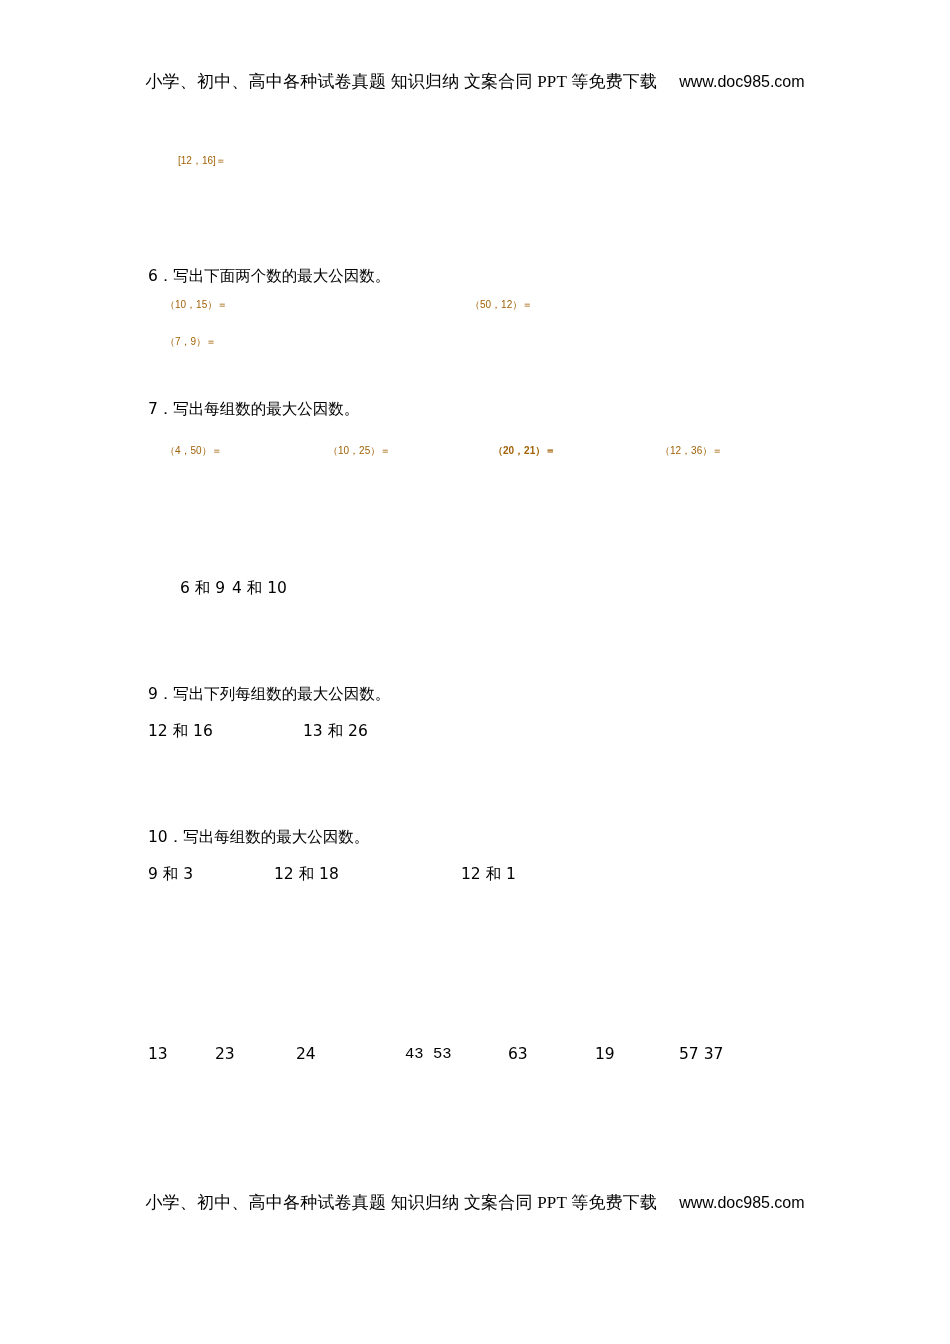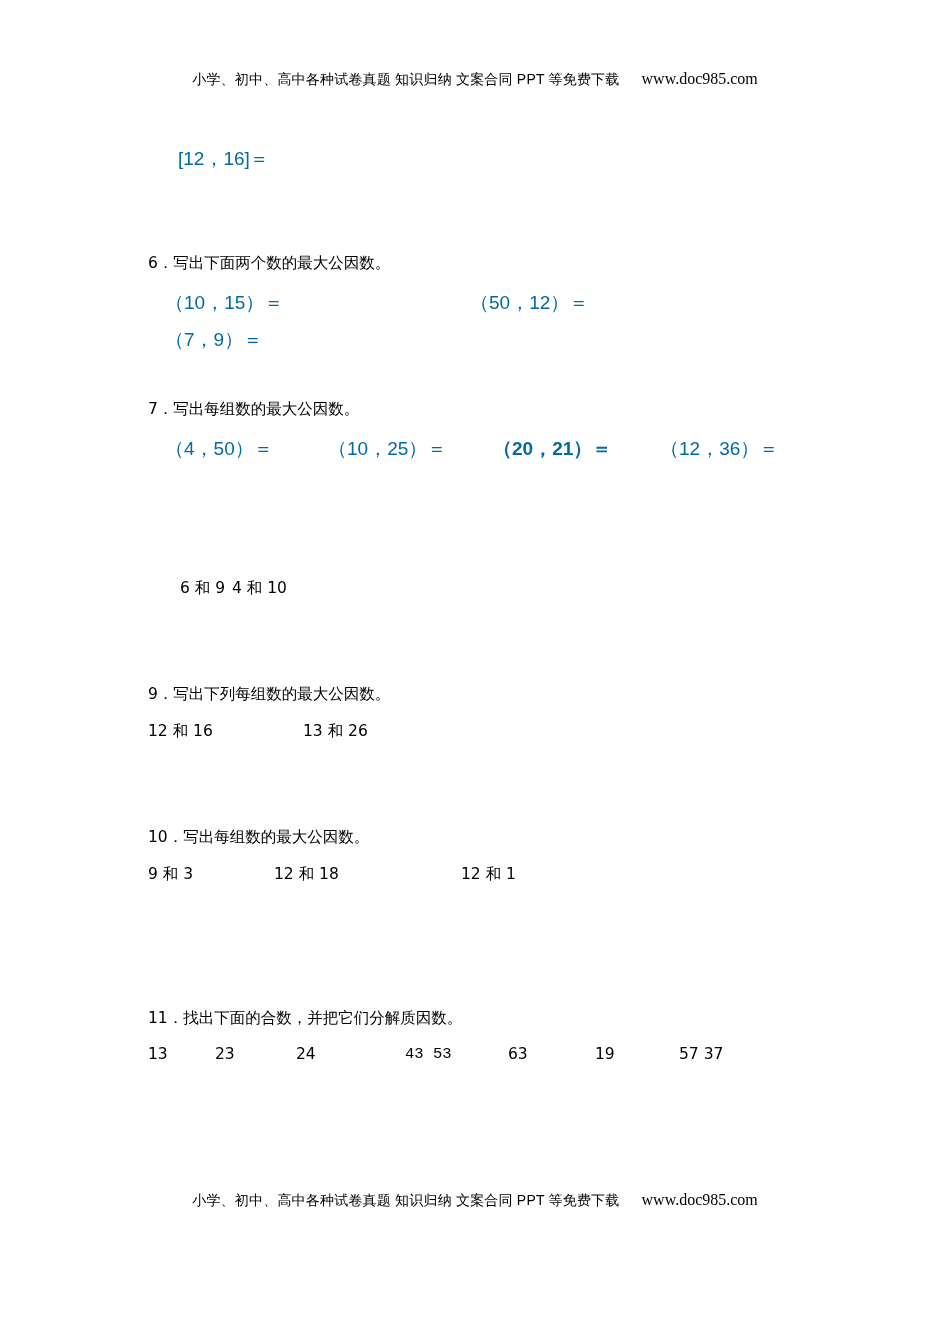--- a/index.html
+++ b/index.html
@@ -29,60 +29,61 @@
     width: 950px;
     text-align: center;
     font-size: 14.5px;
     color: #000;
     letter-spacing: 0.2px;
     white-space: nowrap;
   }
   .promo-top { top: 70px; }
   .promo-bottom { top: 1191px; }
   .promo .cn {
-    font-family: Liberation Sans, sans-serif;
-    font-size: 14px;
+    font-family: Liberation Serif, serif;
+    font-size: 17px;
   }
   .promo .site {
-    font-family: Liberation Serif, serif;
+    font-family: Liberation Sans, sans-serif;
     font-size: 16px;
     margin-left: 22px;
     letter-spacing: 0px;
   }
 
   .q-title {
     font-family: "DejaVu Sans", sans-serif;
     font-size: 15.5px;
     color: #000;
     line-height: 1.4;
     white-space: nowrap;
   }
 
   .expr-line {
     font-family: "Liberation Sans", sans-serif;
-    font-size: 19px;
-    color: #0369a1;
+    font-size: 10px;
+    color: #a16207;
     line-height: 1.5;
     white-space: pre;
+    margin-top: 8px;
   }
 
   .abs { position: absolute; }
 </style>
 </head>
 <body>
 
 <div class="page">
 
   <div class="promo promo-top">
     <span class="cn">小学、初中、高中各种试卷真题  知识归纳  文案合同  PPT 等免费下载</span><span class="site">www.doc985.com</span>
   </div>
 
   <div class="expr-line abs" style="left:178px; top:145px;">[12，16]＝</div>
 
-  <div class="q-title abs" style="left:148px; top:253px;">6．写出下面两个数的最大公因数。</div>
+  <div class="q-title abs" style="left:148px; top:266px;">6．写出下面两个数的最大公因数。</div>
   <div class="expr-line abs" style="left:165px; top:289px;">（10，15）＝</div>
   <div class="expr-line abs" style="left:470px; top:289px;">（50，12）＝</div>
   <div class="expr-line abs" style="left:165px; top:326px;">（7，9）＝</div>
 
   <div class="q-title abs" style="left:148px; top:399px;">7．写出每组数的最大公因数。</div>
   <div class="expr-line abs" style="left:165px; top:435px;">（4，50）＝</div>
   <div class="expr-line abs" style="left:328px; top:435px;">（10，25）＝</div>
   <div class="expr-line abs" style="left:493px; top:435px;font-weight:bold;">（20，21）＝</div>
   <div class="expr-line abs" style="left:660px; top:435px;">（12，36）＝</div>
 
@@ -91,21 +92,20 @@
 
   <div class="q-title abs" style="left:148px; top:684px;">9．写出下列每组数的最大公因数。</div>
   <div class="q-title abs" style="left:148px; top:721px;">12 和 16</div>
   <div class="q-title abs" style="left:303px; top:721px;">13 和 26</div>
 
   <div class="q-title abs" style="left:148px; top:827px;">10．写出每组数的最大公因数。</div>
   <div class="q-title abs" style="left:148px; top:864px;">9 和 3</div>
   <div class="q-title abs" style="left:274px; top:864px;">12 和 18</div>
   <div class="q-title abs" style="left:461px; top:864px;">12 和 1</div>
 
-  <div class="q-title abs" style="left:148px; top:1008px;">11．找出下面的合数，并把它们分解质因数。</div>
   <div class="q-title abs" style="left:148px; top:1044px;">13</div>
   <div class="q-title abs" style="left:215px; top:1044px;">23</div>
   <div class="q-title abs" style="left:296px; top:1044px;">24</div>
   <div class="q-title abs" style="left:405px; top:1044px;font-family:Liberation Mono, monospace;">43 53</div>
   <div class="q-title abs" style="left:508px; top:1044px;">63</div>
   <div class="q-title abs" style="left:595px; top:1044px;">19</div>
   <div class="q-title abs" style="left:667px; top:1044px;margin-left:12px;">57 37</div>
 
   <div class="promo promo-bottom">
     <span class="cn">小学、初中、高中各种试卷真题  知识归纳  文案合同  PPT 等免费下载</span><span class="site">www.doc985.com</span>

